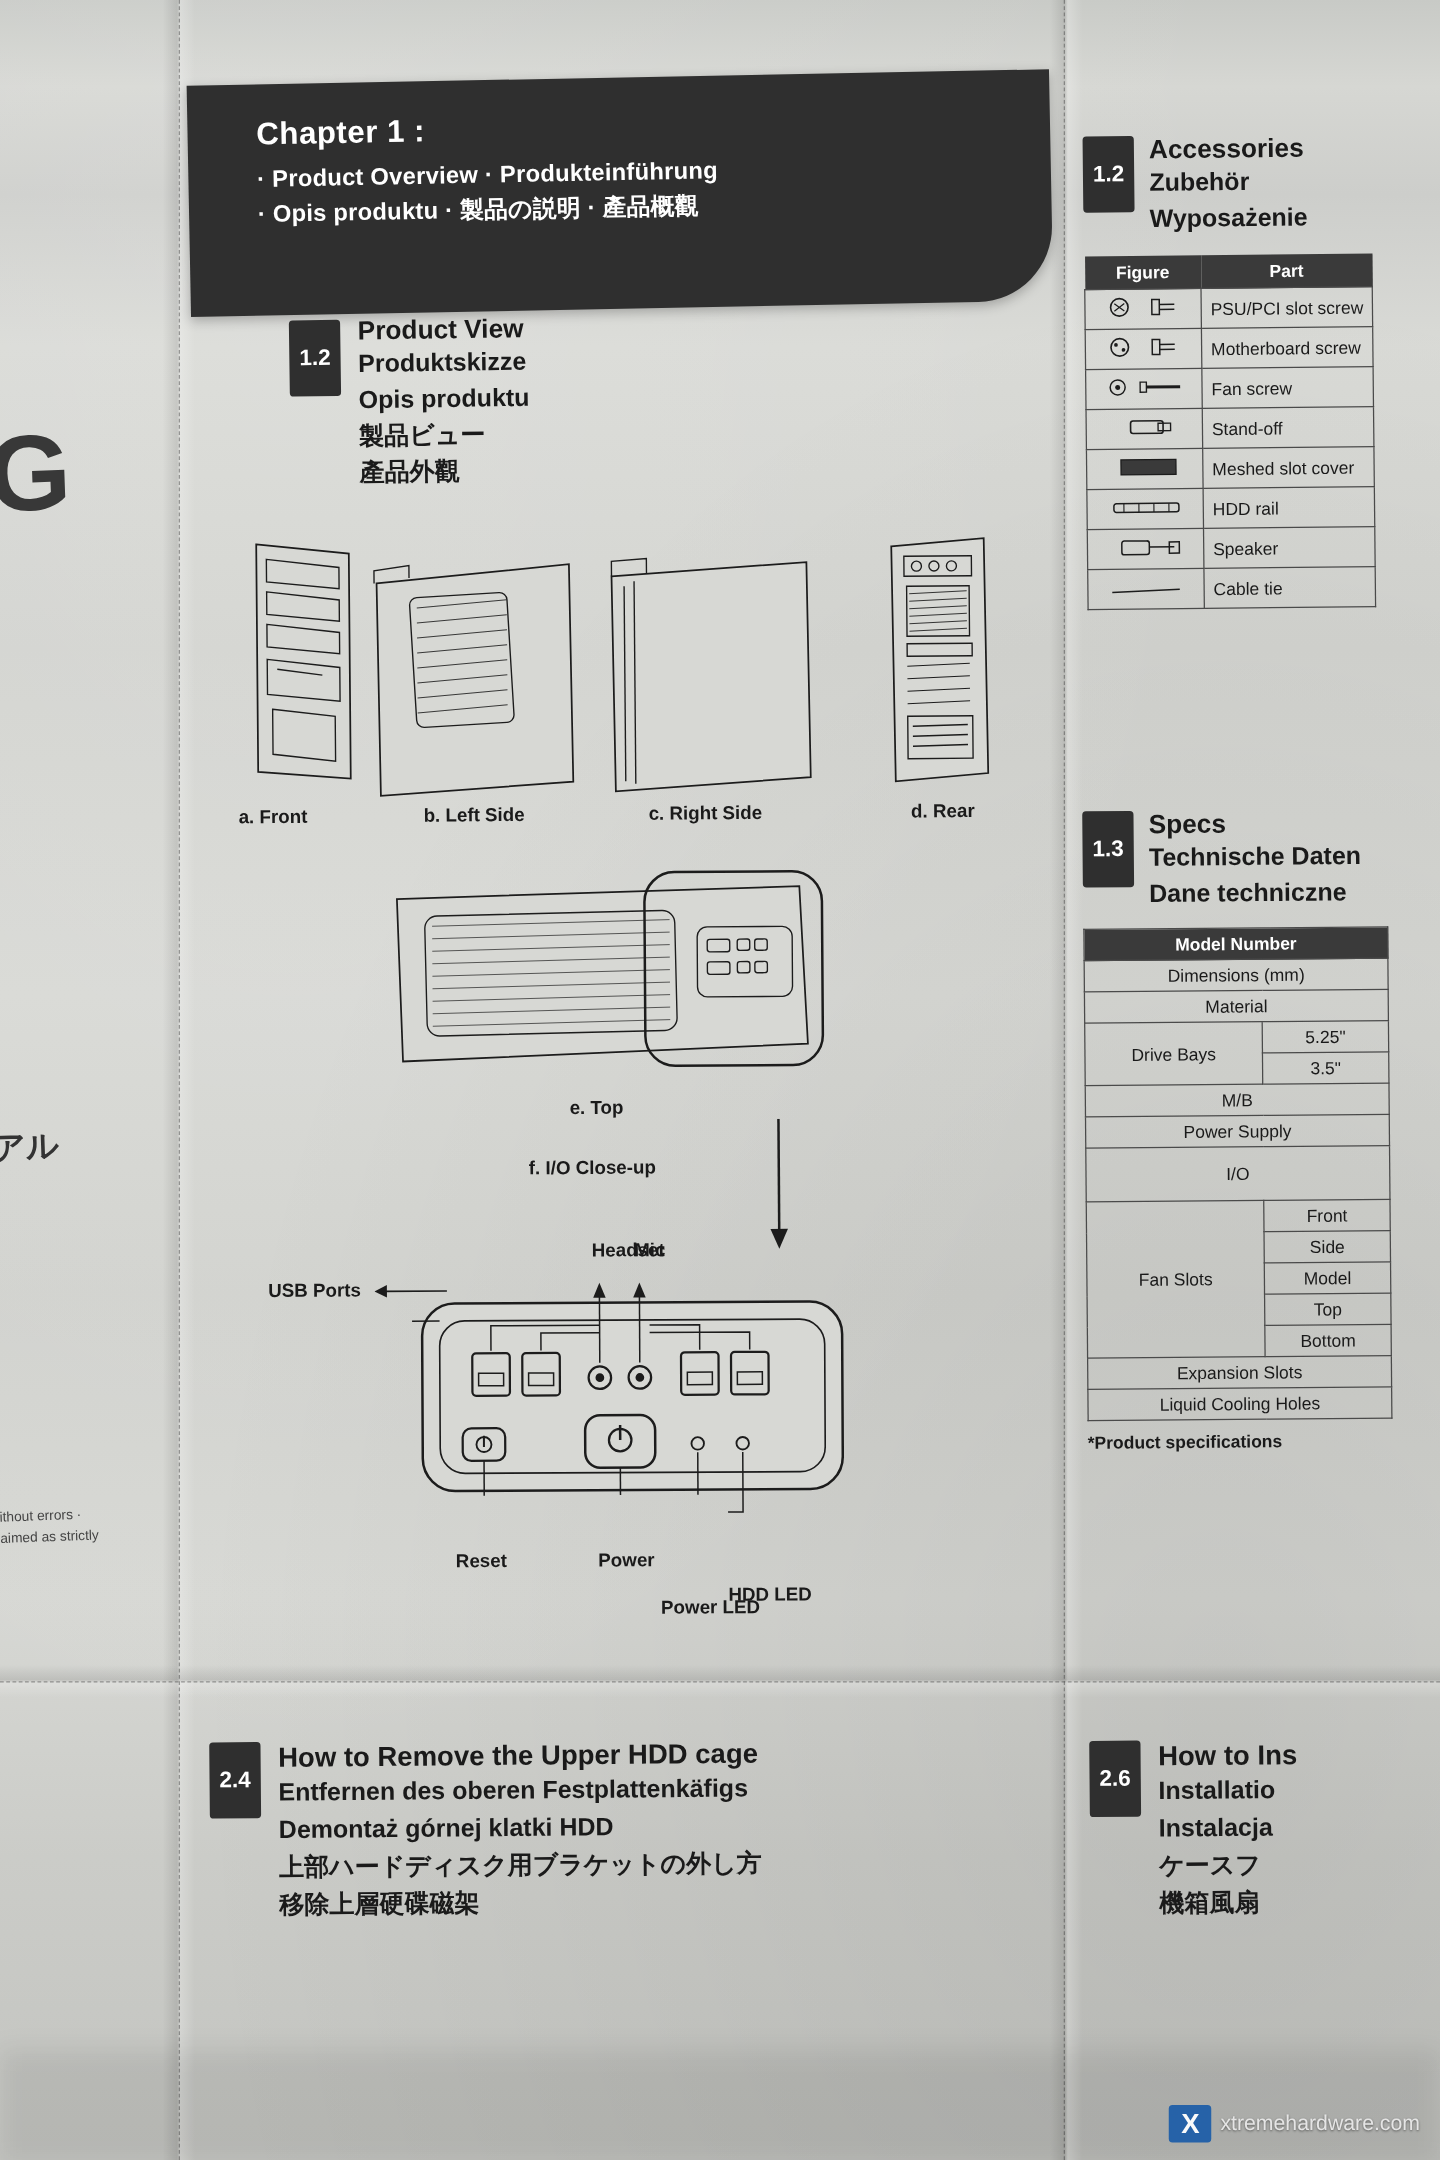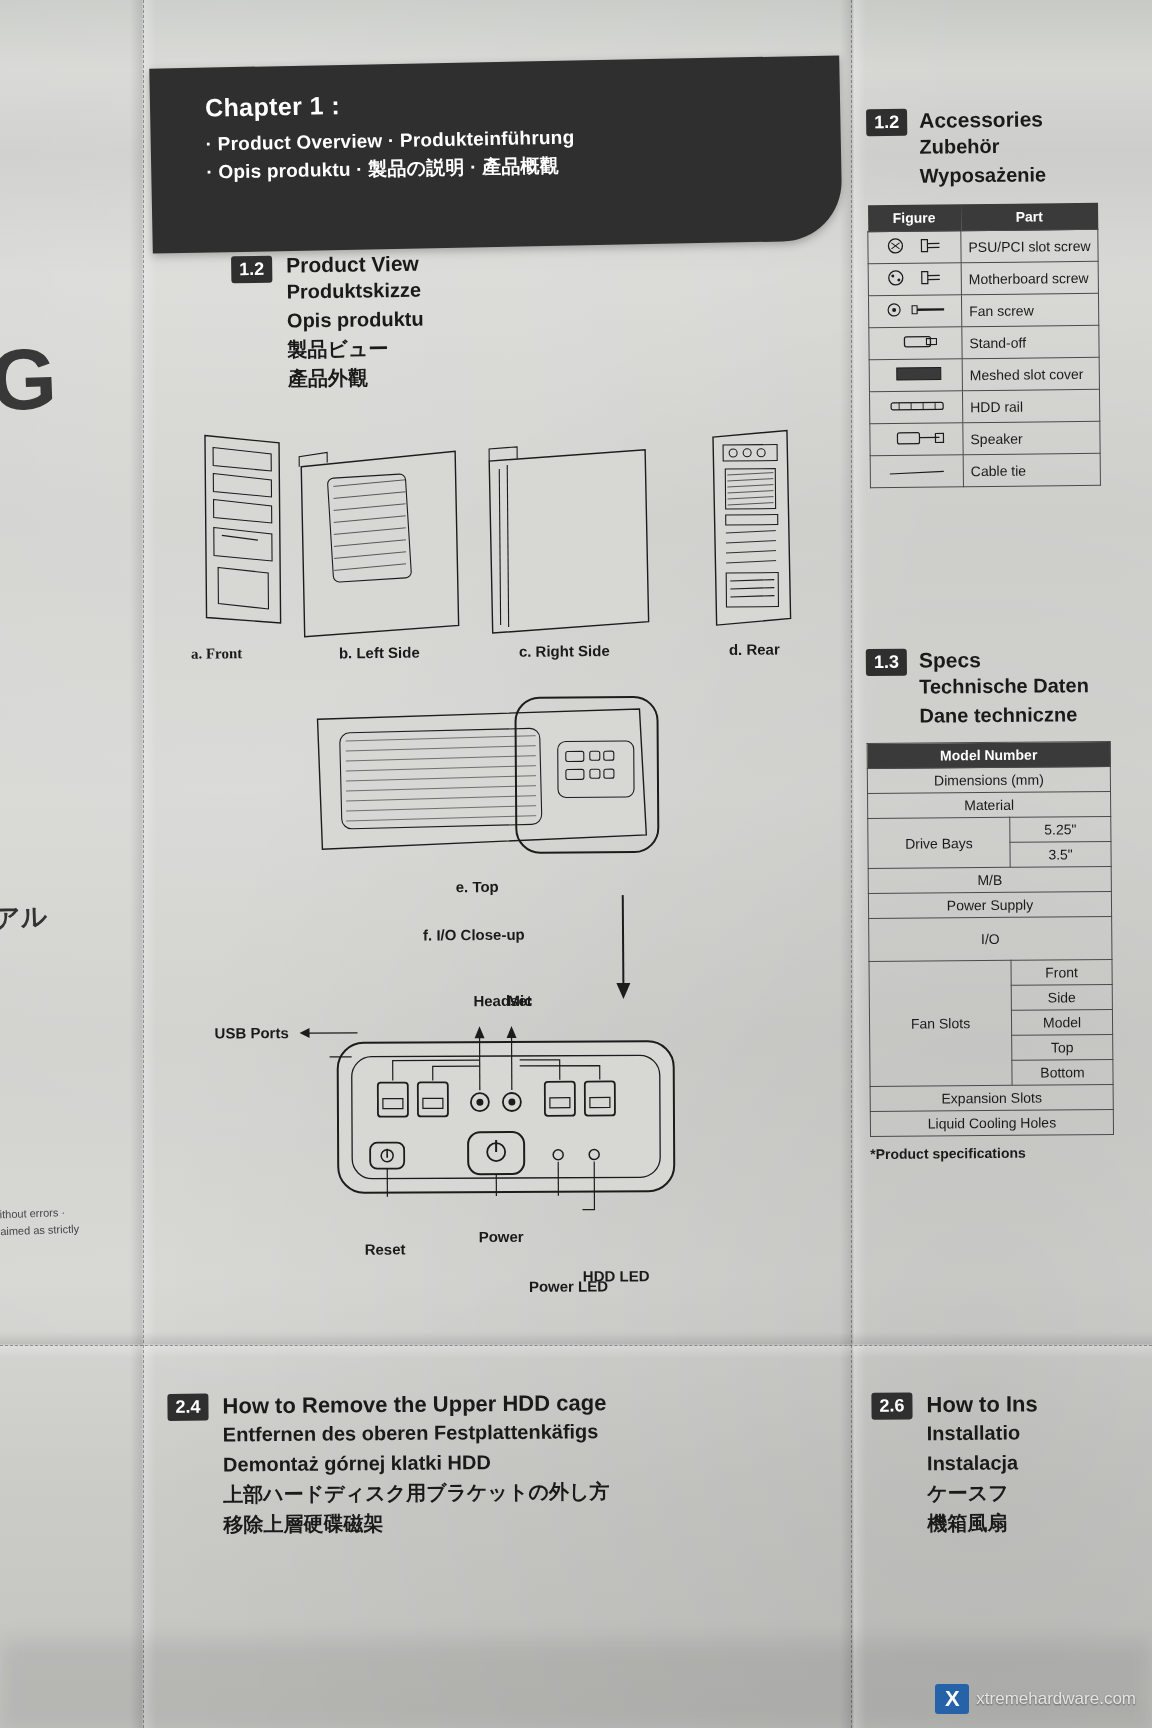--- a/index.html
+++ b/index.html
@@ -35,21 +35,21 @@
     transform:rotate(-1.1deg);
     box-shadow:0 3px 9px rgba(0,0,0,.25);
   }
   #banner .inner{padding:26px 0 0 55px;}
   #banner h1{margin:0 0 8px 0;font-size:25px;font-weight:bold;letter-spacing:.4px;}
   #banner .line{font-size:19px;line-height:1.45;font-weight:bold;letter-spacing:.2px;}
 
   
   .numbox{
     display:inline-block;background:#2f2f2f;color:#fff;font-weight:bold;
-    padding:3px 8px;font-size:18px;border-radius:3px;vertical-align:middle;
+    padding:20px 8px;font-size:18px;border-radius:3px;vertical-align:middle;
   }
   .sec-title{font-size:21px;font-weight:bold;}
   .sec-sub{font-size:20px;font-weight:bold;line-height:1.45;}
 
   
   #sec12{position:absolute;left:232px;top:255px;transform:rotate(-0.8deg);}
   #sec12 .hd{display:flex;align-items:flex-start;gap:14px;}
   #sec12 .titles{margin-top:-2px;}
 
   
@@ -146,21 +146,21 @@
 
     <svg width="110" height="210" style="position:absolute;left:10px;top:0;">
       <path class="fillw" d="M18 8 L92 16 L92 196 L18 190 Z"></path>
       <path class="ln2" d="M26 20 L84 27 L84 44 L26 38 Z"></path>
       <path class="ln2" d="M26 46 L84 53 L84 70 L26 64 Z"></path>
       <path class="ln2" d="M26 72 L84 79 L84 96 L26 90 Z"></path>
       <path class="ln2" d="M26 100 L84 107 L84 134 L26 128 Z"></path>
       <path class="ln2" d="M30 140 L80 146 L80 182 L30 176 Z"></path>
       <path class="ln2" d="M34 108 L70 113"></path>
     </svg>
-    <div class="viewcap" style="left:12px;top:218px;font-family:Liberation Serif, serif;">a. Front</div>
+    <div class="viewcap" style="left:12px;top:218px;">a. Front</div>
 
     <svg width="190" height="210" style="position:absolute;left:110px;top:14px;">
       <path class="fillw" d="M14 26 L168 12 L170 186 L16 196 Z"></path>
       <path class="ln2" d="M12 26 L12 16 L40 12 L40 22"></path>
       <rect class="ln2" x="40" y="38" width="78" height="104" rx="6" transform="rotate(-3 40 38)"></rect>
       <g stroke="#1c1c1c" stroke-width=".8" fill="none" opacity=".85">
         <path d="M46 46 L118 40 M46 58 L118 52 M46 70 L118 64 M46 82 L118 76 M46 94 L118 88 M46 106 L118 100 M46 118 L118 112 M46 130 L118 124"></path>
       </g>
     </svg>
     <div class="viewcap" style="left:160px;top:218px;">b. Left Side</div>
@@ -270,21 +270,21 @@
     </svg>
     
     <div class="lbl" style="left:-115px;top:3px;">USB Ports</div>
     <svg width="60" height="12" style="position:absolute;left:-30px;top:6px;">
       <path d="M58 6 L8 6" stroke="#1c1c1c" stroke-width="1.3"></path>
         <path d="M0 6 L10 1 L10 11 Z" fill="#1c1c1c"></path>
     </svg>
     <div class="lbl" style="left:104px;top:-28px;margin-left:40px;">Headset</div>
     <div class="lbl" style="left:178px;top:-28px;">Mic</div>
     <div class="lbl" style="left:34px;top:220px;">Reset</div>
-    <div class="lbl" style="left:148px;top:208px;">Power</div>
+    <div class="lbl" style="left:148px;top:220px;">Power</div>
     <div class="lbl" style="left:252px;top:220px;margin-top:28px;">HDD LED</div>
     <div class="lbl" style="left:198px;top:258px;">Power LED</div>
   </div>
 
   <div id="acc">
     <div class="hd">
       <span class="numbox">1.2</span>
       <div>
         <div class="sec-title">Accessories</div>
         <div class="sec-sub">Zubehör</div>

